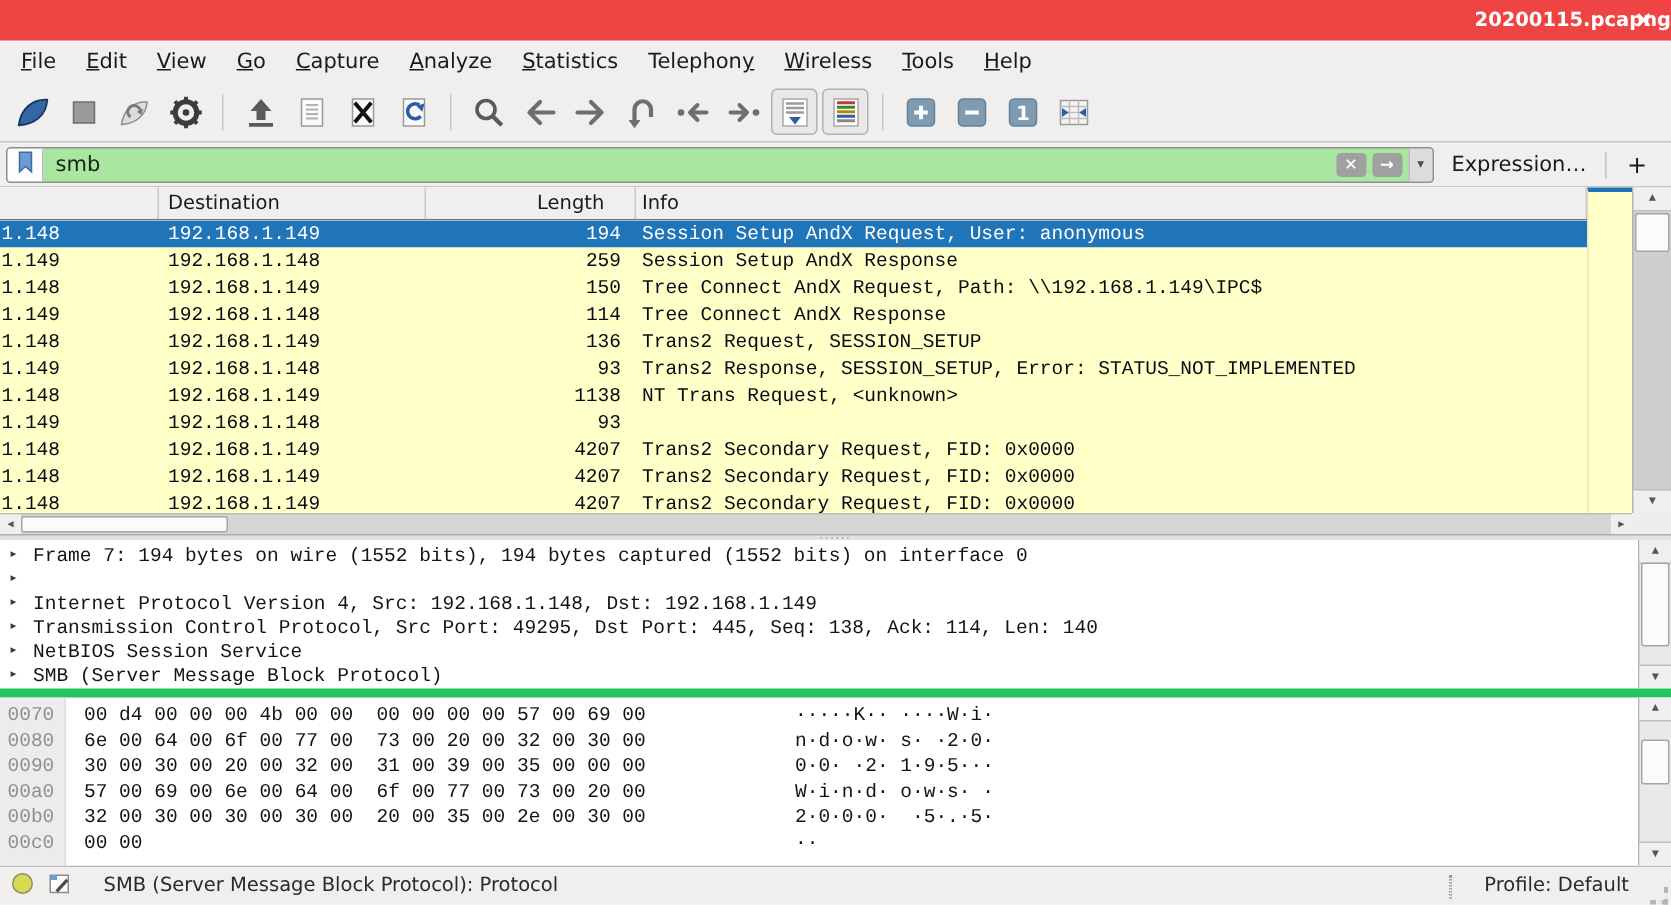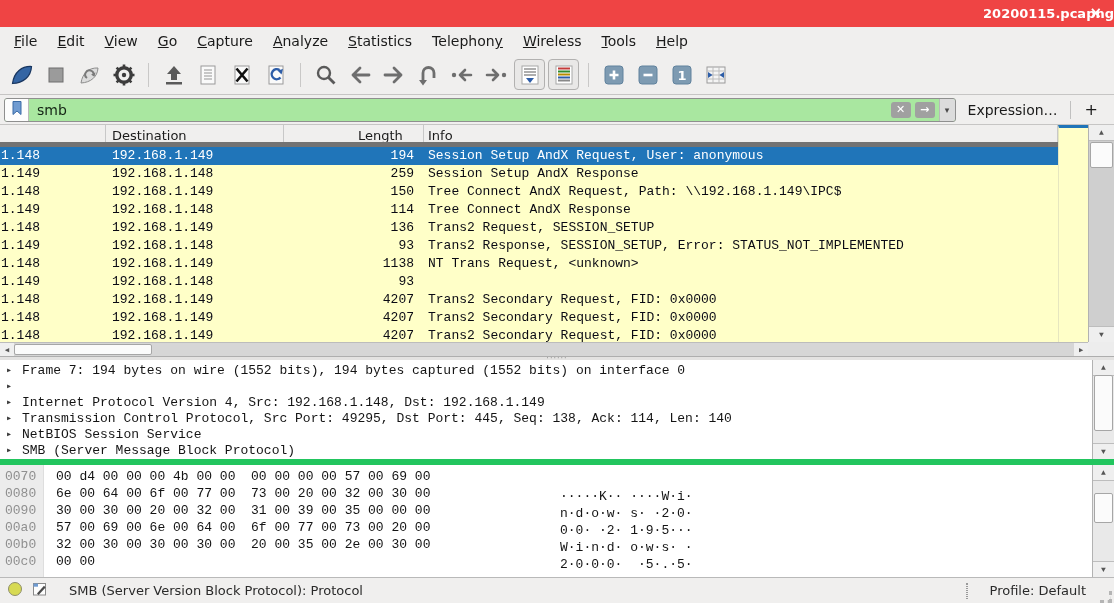--- a/index.html
+++ b/index.html
@@ -44,21 +44,21 @@
   .f-caret { width:16px; align-self:stretch; display:flex; align-items:center; justify-content:center;
              color:#4a4a4a; font-size:9px; background:#dcdcdc; border-left:1px solid #b9b9b9; }
   .expression { font-size:14px; color:#1a1a1a; padding:0 4px; }
   .fbar-sep { width:1px; height:18px; background:#c0c0c0; }
   .plus-btn { font-size:16px; color:#1a1a1a; padding:0 10px 0 6px; }
 
   
   .plist { height:231px; position:relative; background:#fff; flex:0 0 auto;
            font-family:"Liberation Mono","DejaVu Sans Mono",monospace; }
   .plist-header { position:absolute; top:0; left:0; width:1058px; height:22px; display:flex;
-                  background:#f0efee; border-bottom:5px solid #737373;
+                  background:#f0efee; border-bottom:1px solid #737373;
                   font:13px "DejaVu Sans",sans-serif; color:#1a1a1a; }
   .hcell { border-right:1px solid #c8c8c8; padding:3px 0 0 6px; white-space:nowrap; overflow:hidden; flex-shrink:0; }
   .rows { position:absolute; top:22px; left:0; width:1058px; height:195px; overflow:hidden; background:#fff; }
   .prow { display:flex; height:18px; line-height:18px; font-size:13px;
           background:#ffffc8; color:#0a0a14; white-space:nowrap; }
   .prow.selected { background:#2075b9; color:#fff; }
   .pcell { overflow:hidden; flex-shrink:0; white-space:nowrap; }
   .col-src  { width:106px; padding-left:1px; }
   .col-dst  { width:178px; padding-left:6px; }
   .col-proto{ width:68px;  padding-left:6px;margin-top:42px; }
@@ -103,21 +103,21 @@
   
   .hexpane { height:118px; background:#fff; position:relative; padding-top:3px; overflow:hidden;
              font:13px "Liberation Mono","DejaVu Sans Mono",monospace; color:#141414;
              border-top:6px solid #22c55e; flex:0 0 auto; }
   .offset-strip { position:absolute; left:0; top:0; width:44px; height:100%;
                   background:#ececec; border-right:1px solid #dedede; }
   .hex-line { height:17px; line-height:17px; position:relative; }
   .hex-line span { white-space:pre; position:absolute; top:0; }
   .hx-off { left:5px; color:#8f8f8f; }
   .hx-hex { left:56px; }
-  .hx-ascii { left:560px;margin-top:20px; }
+  .hx-ascii { left:530px; }
 
   
   .statusbar { height:26px; display:flex; align-items:center; background:#f0efee;
                border-top:1px solid #b9b9b9; font-size:13px; color:#2a2a2a; flex:0 0 auto; }
   .sb-left { flex:1; display:flex; align-items:center; gap:9px; padding-left:7px; overflow:hidden; }
   .sb-field { margin-left:12px; white-space:nowrap; }
   .sb-sep { width:1px; height:16px; border-left:1px dotted #9a9a9a; }
   .sb-packets { padding:0 22px; white-space:nowrap; }
   .sb-profile { padding:0 14px 0 22px; white-space:nowrap; }
   .sb-grip { width:12px; height:12px; margin-right:2px; align-self:flex-end;
@@ -530,21 +530,21 @@
   <div class="statusbar">
     <div class="sb-left">
       <span><svg width="16" height="16" viewBox="0 0 16 16">
             <circle cx="8" cy="8" r="6.5" fill="#d7da53" stroke="#8f8f6a"></circle>
           </svg></span>
       <span><svg width="16" height="16" viewBox="0 0 16 16">
             <rect x="1.5" y="2.5" width="12" height="11.5" fill="#fdfdfd" stroke="#8a8a8a"></rect>
             <path d="M1.5 2.5 h4.5 v3.2 h-4.5 Z" fill="#6f9bd1"></path>
             <path d="M5 12.5 L12 4.8 l1.6 1.6 L6.6 14 Z" fill="#4a4a4a"></path>
           </svg></span>
-      <span class="sb-field">SMB (Server Version Block Protocol): Protocol</span>
+      <span class="sb-field">SMB (Server Message Block Protocol): Protocol</span>
     </div>
     <span class="sb-sep"></span>
     <span class="sb-sep"></span>
     <span class="sb-profile">Profile: Default</span>
     <span class="sb-grip"></span>
   </div>
 
 </div>
 
 </body></html>

